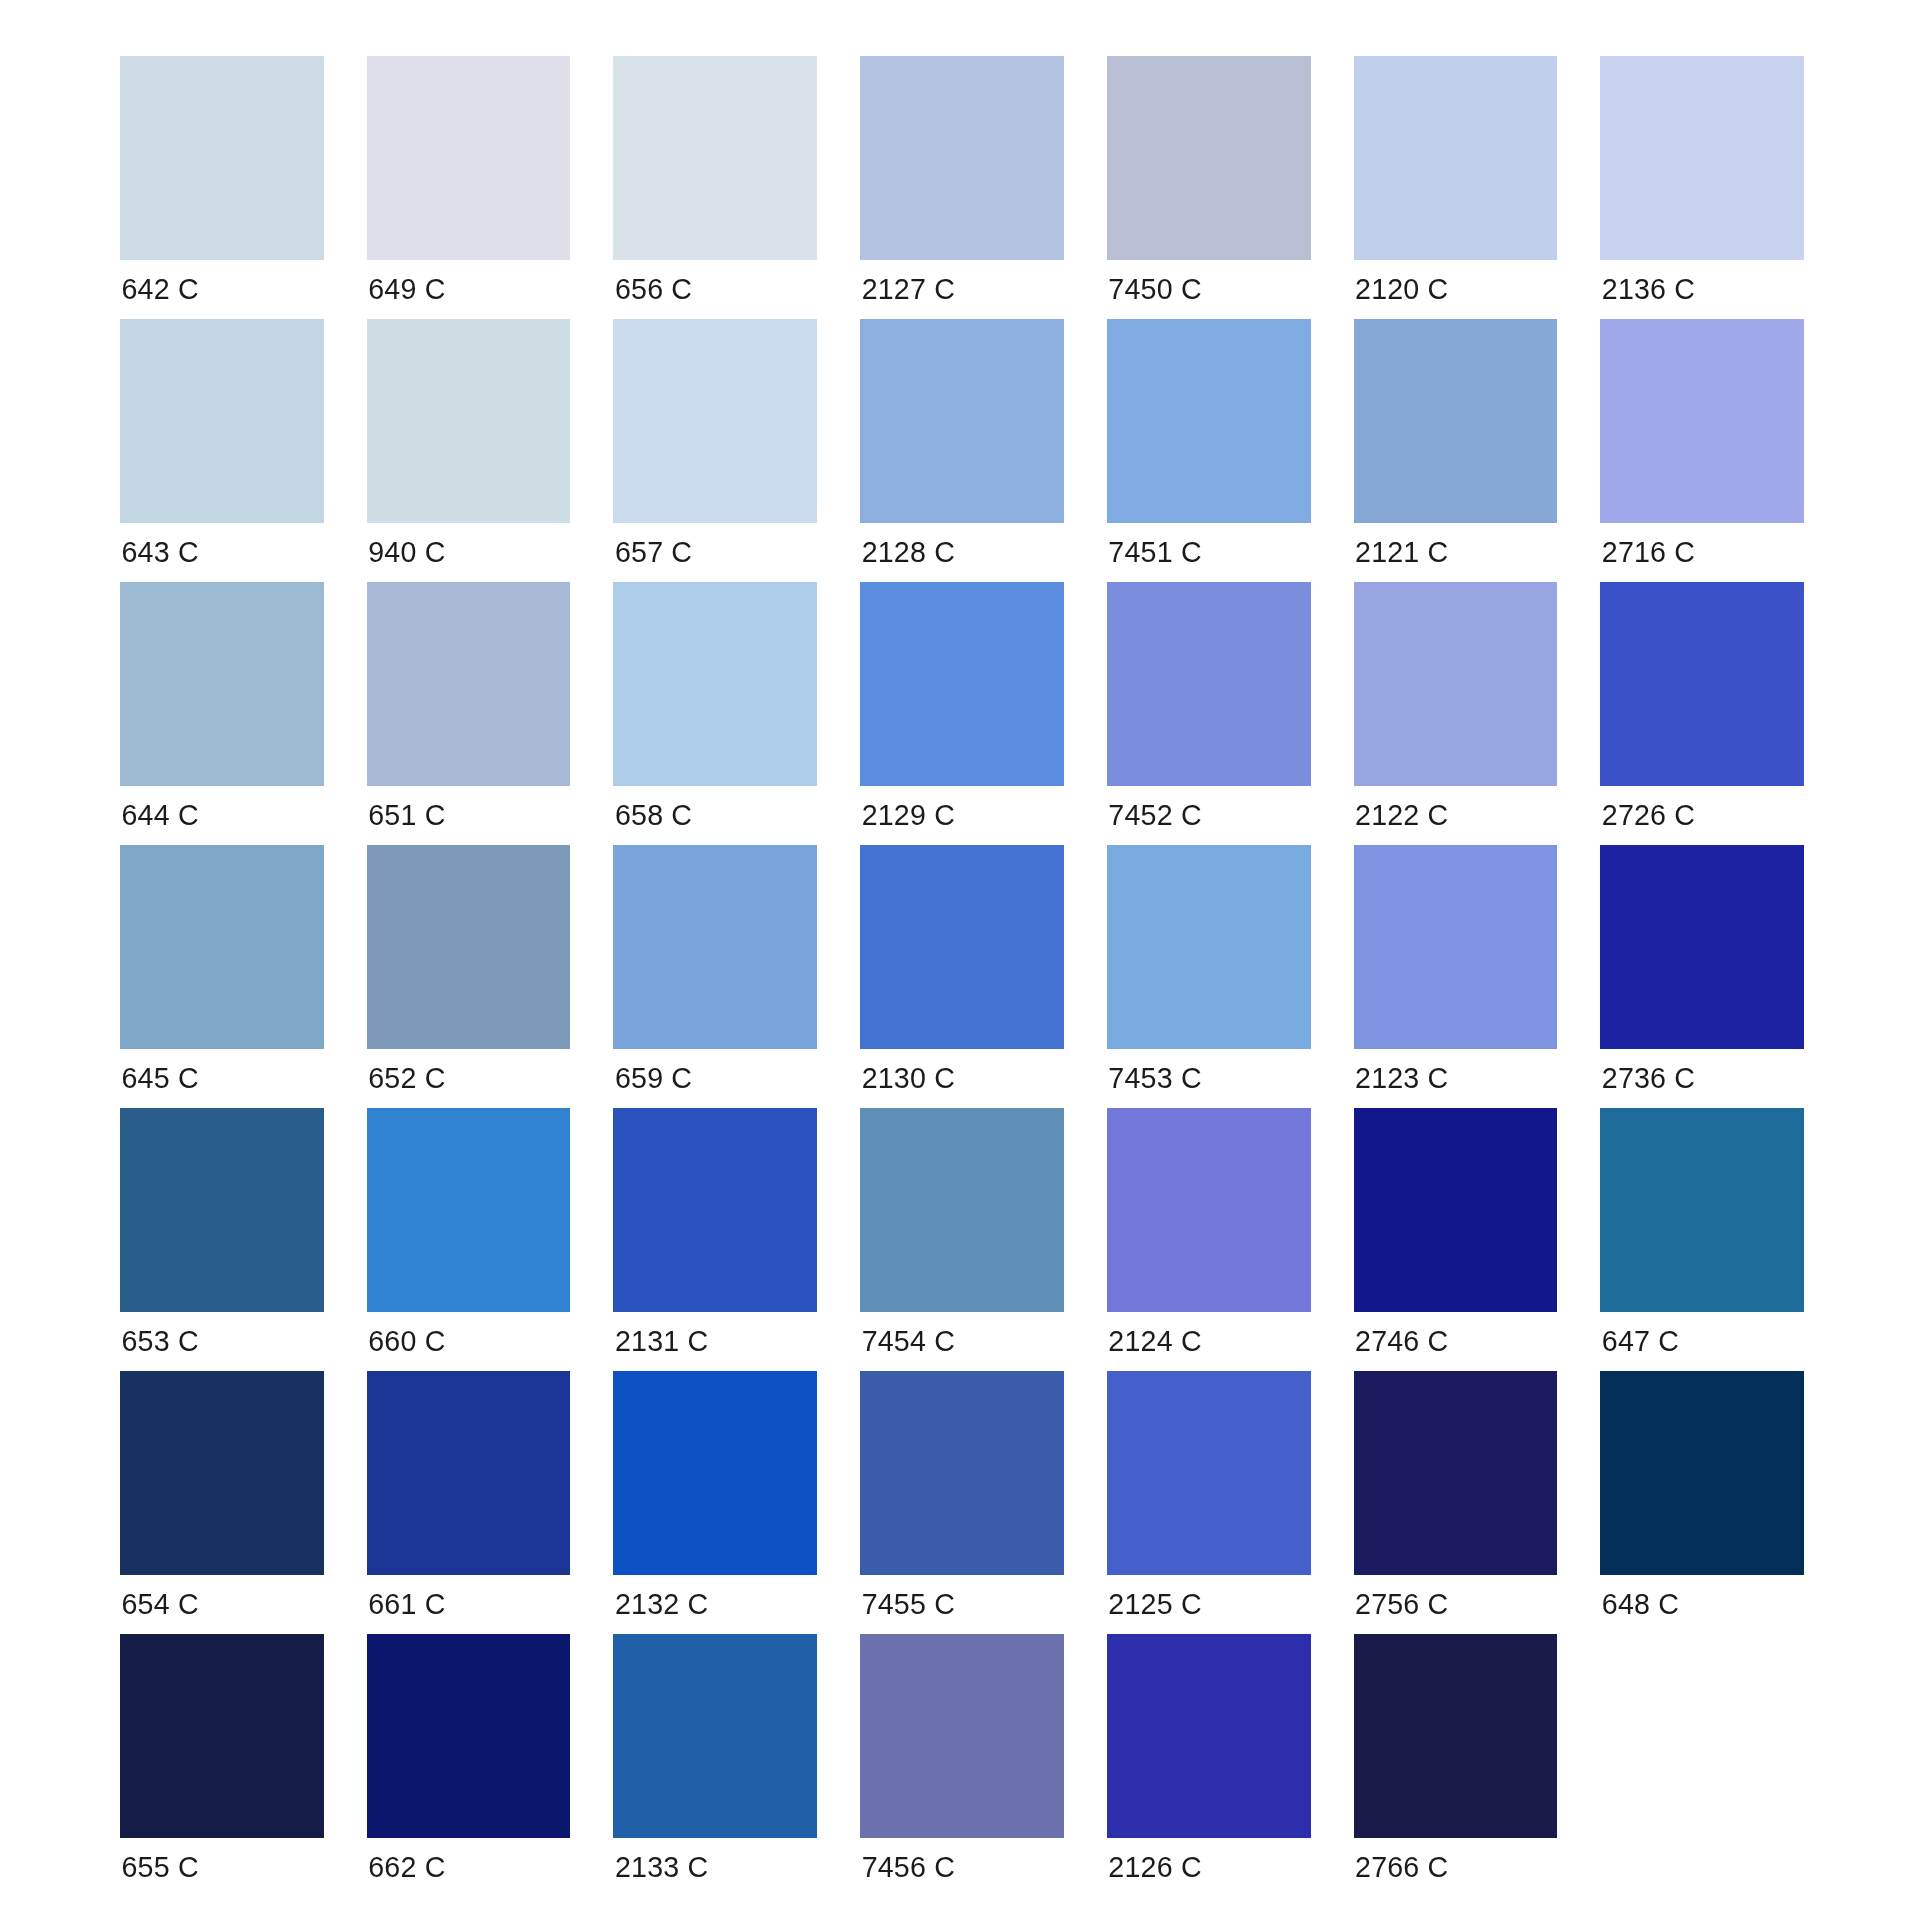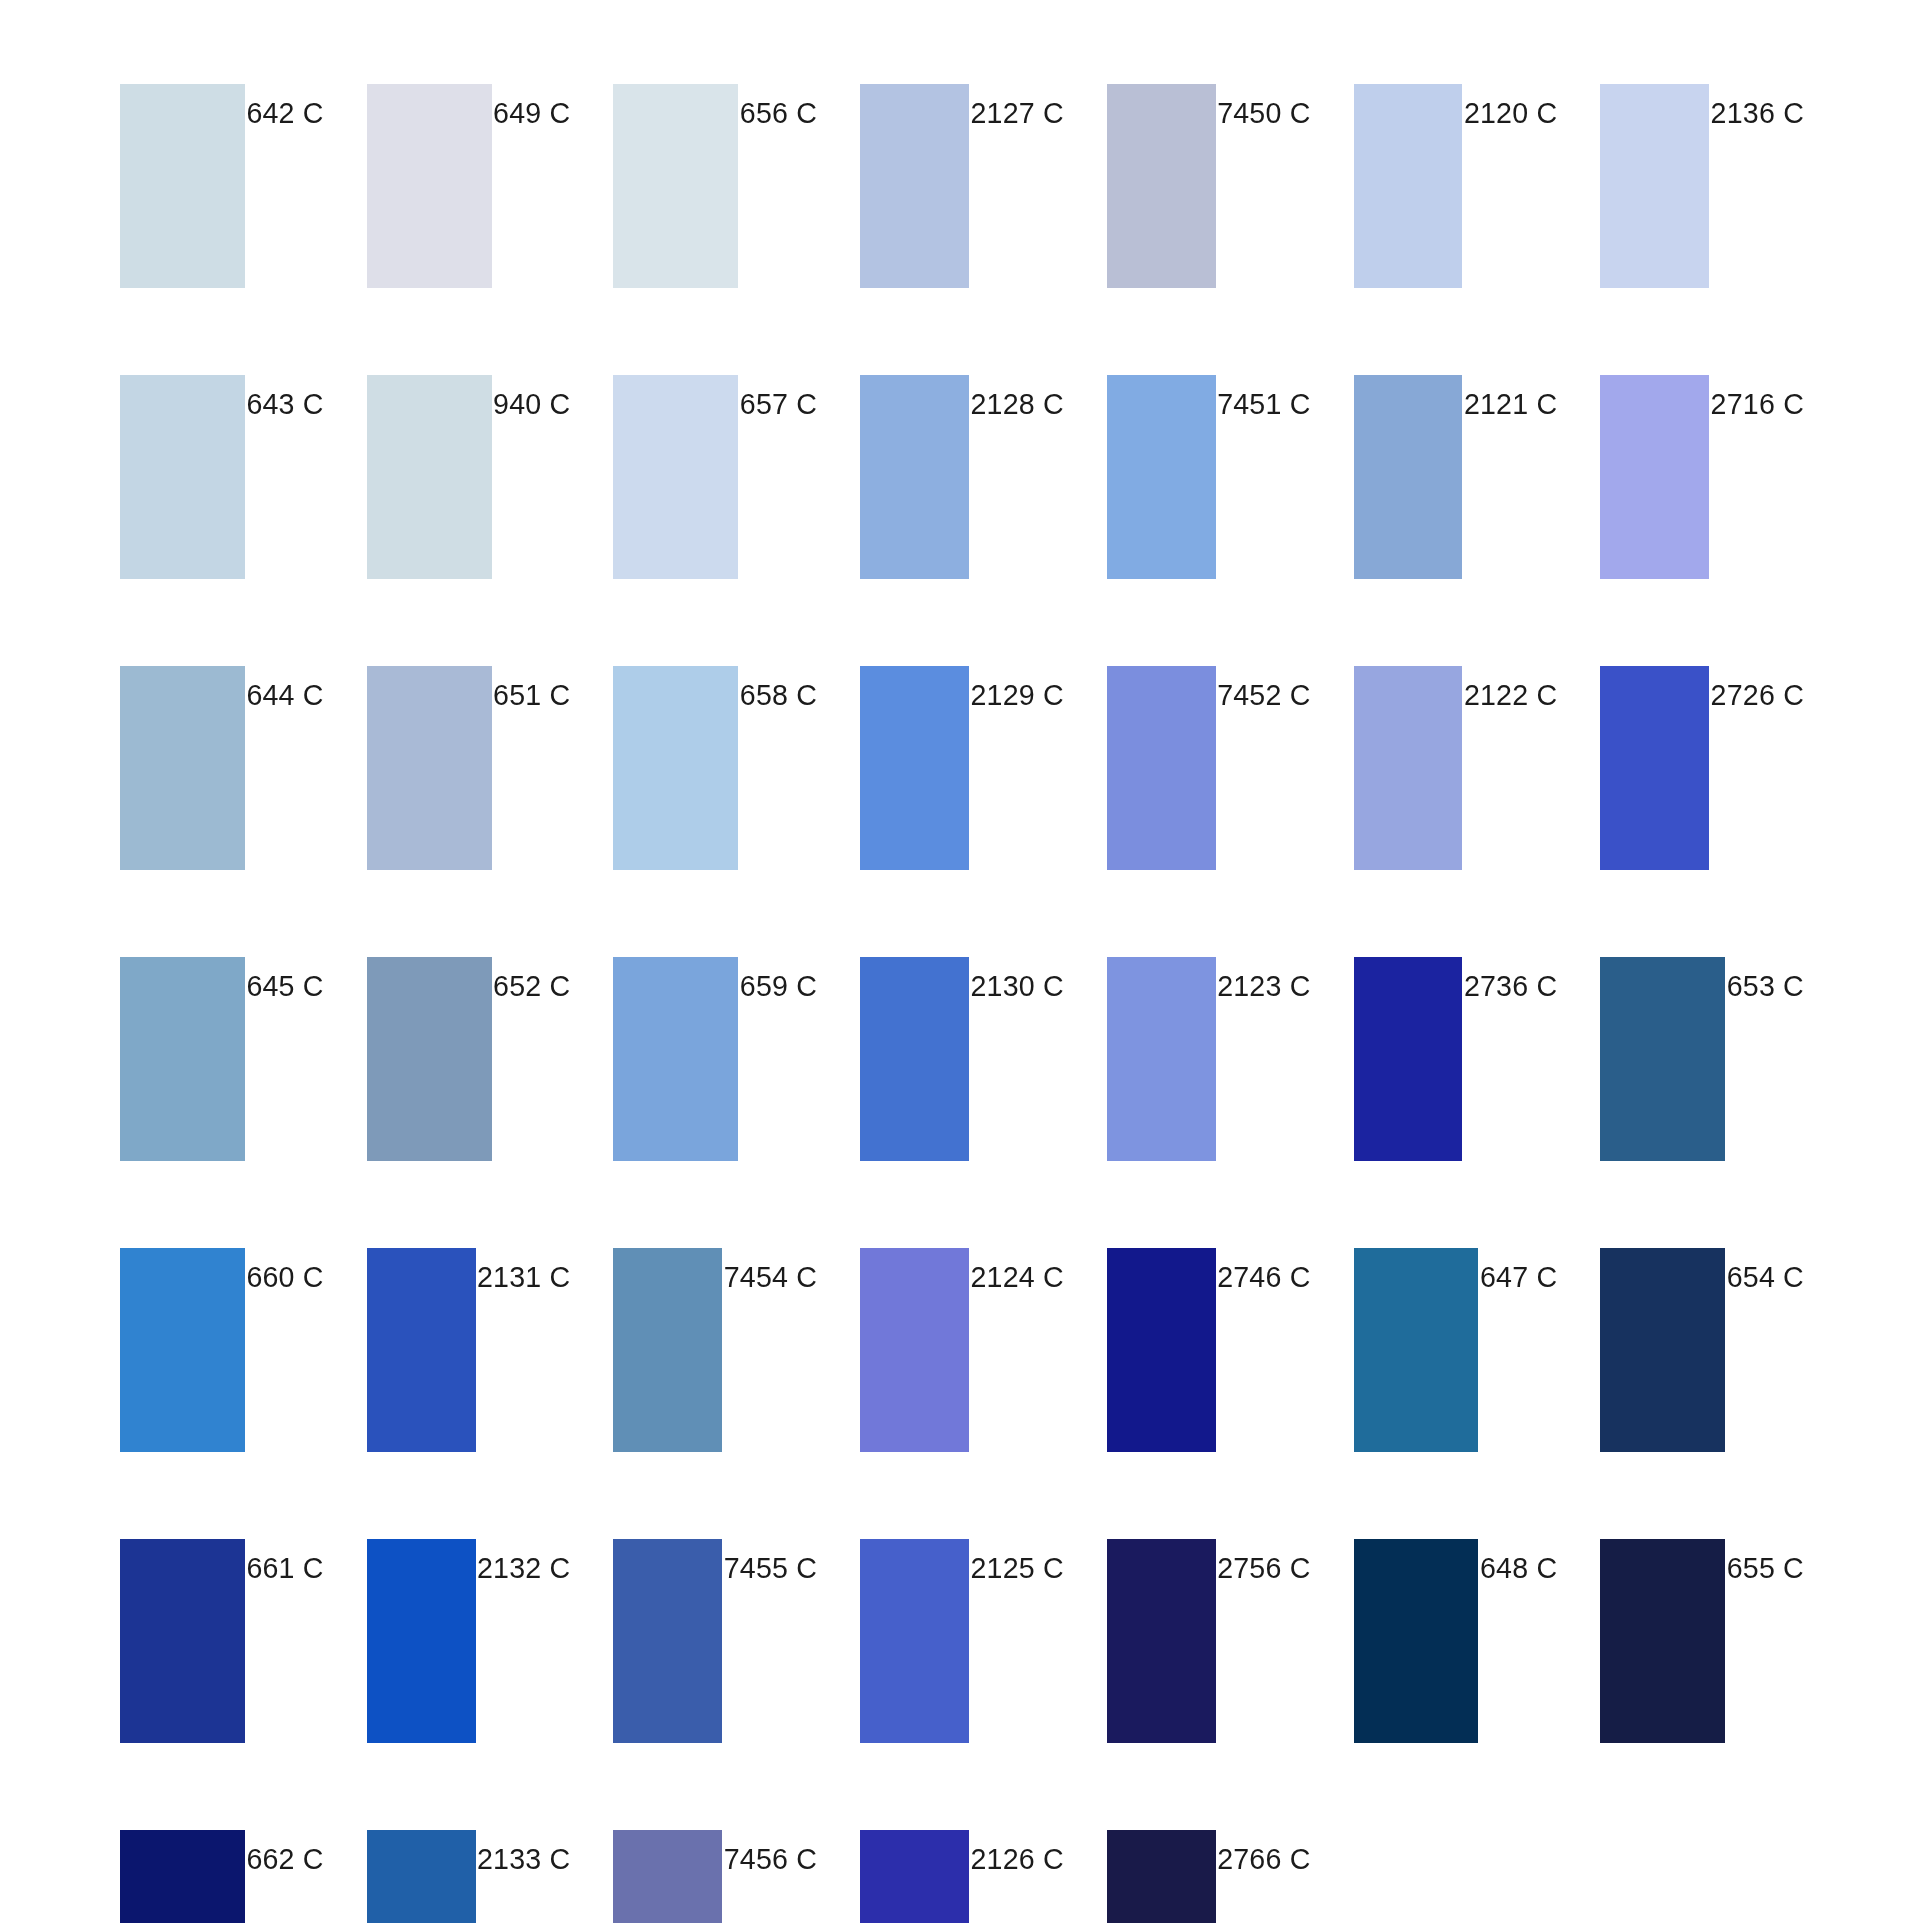--- a/index.html
+++ b/index.html
@@ -21,24 +21,23 @@
     background: #ffffff;
   }
   .grid {
     display: grid;
     grid-template-columns: repeat(7, 1fr);
     column-gap: 43px;
     row-gap: 0px;
   }
   .cell {
     display: flex;
-    flex-direction: row;
+    flex-direction: column;
     align-items: stretch;
     height: 263px;
-    margin-top: 28px;
   }
   .swatch {
     width: 100%;
     height: 204px;
     display: block;
   }
   .label {
     font-size: 28.6px;
     line-height: 59px;
     color: #1b1b1b;
@@ -147,20 +146,24 @@
       </div>
       <div class="cell">
         <div class="swatch" style="background: rgb(122, 165, 220);"></div>
         <div class="label">659 C</div>
       </div>
       <div class="cell">
         <div class="swatch" style="background: rgb(67, 114, 208);"></div>
         <div class="label">2130 C</div>
       </div>
       <div class="cell">
+        <div class="swatch" style="background: rgb(122, 171, 224);"></div>
+        <div class="label">7453 C</div>
+      </div>
+      <div class="cell">
         <div class="swatch" style="background: rgb(126, 148, 224);"></div>
         <div class="label">2123 C</div>
       </div>
       <div class="cell">
         <div class="swatch" style="background: rgb(27, 35, 160);"></div>
         <div class="label">2736 C</div>
       </div>
       <div class="cell">
         <div class="swatch" style="background: rgb(42, 94, 138);"></div>
         <div class="label">653 C</div>

